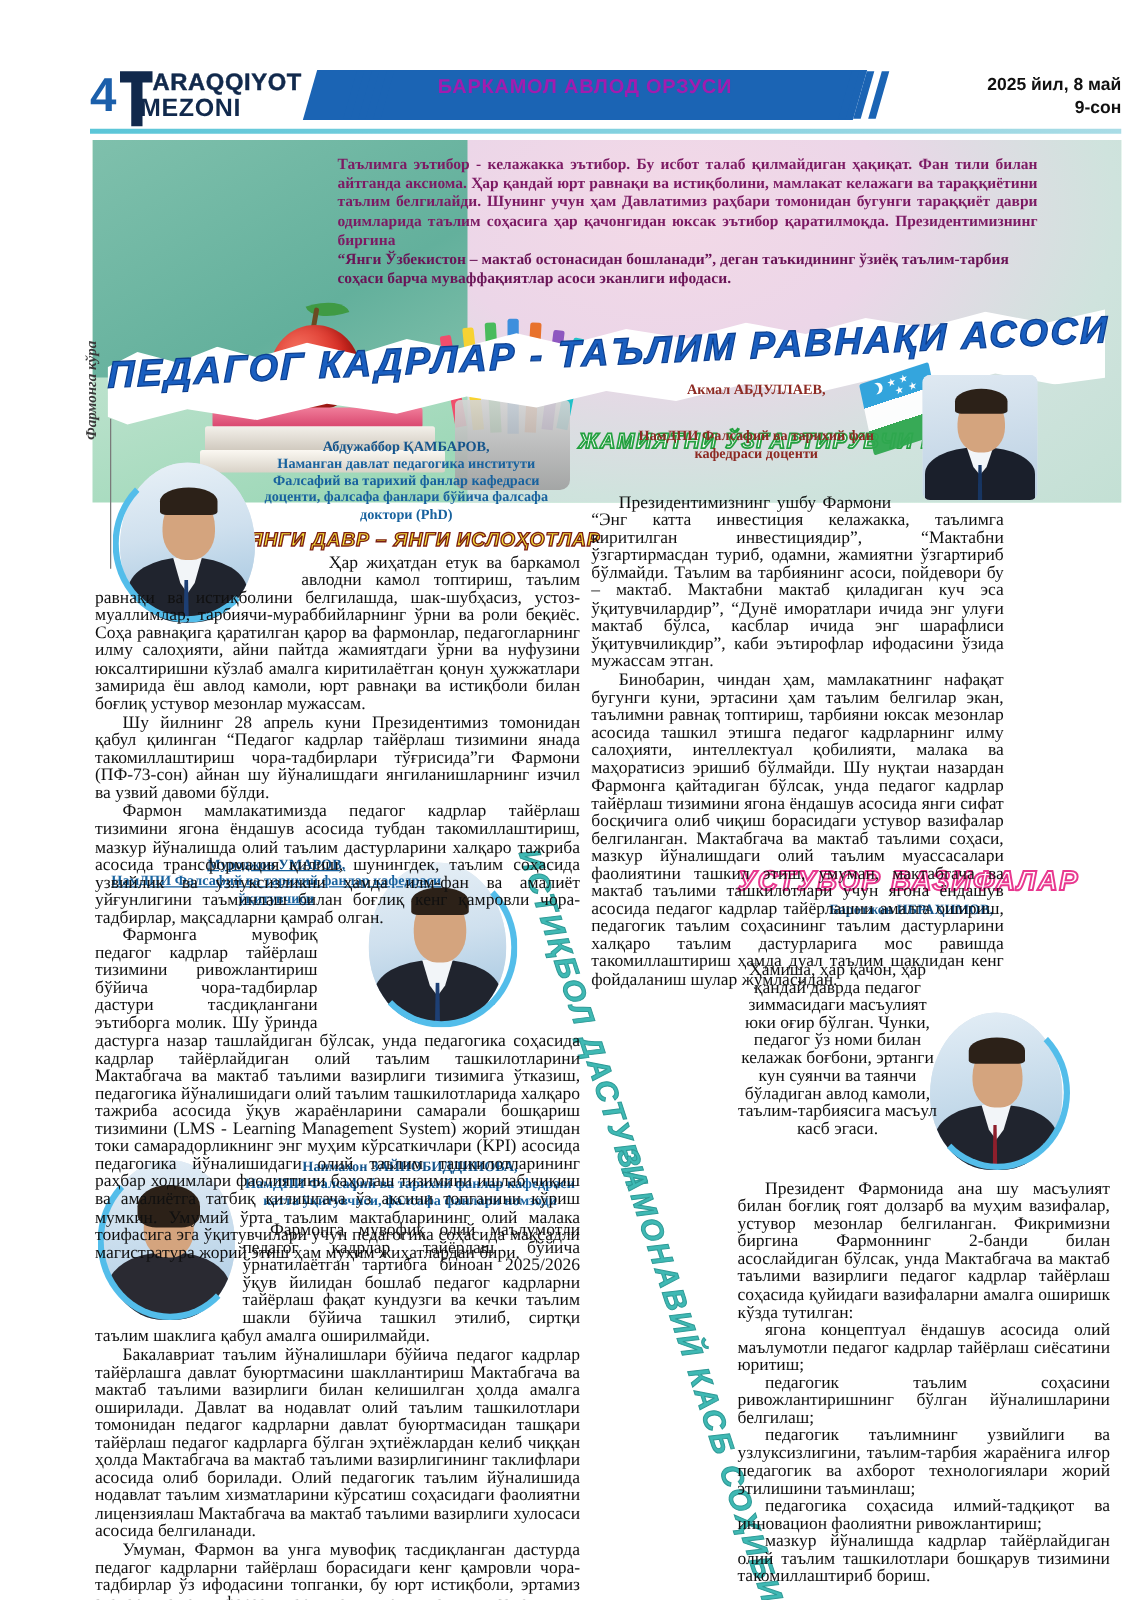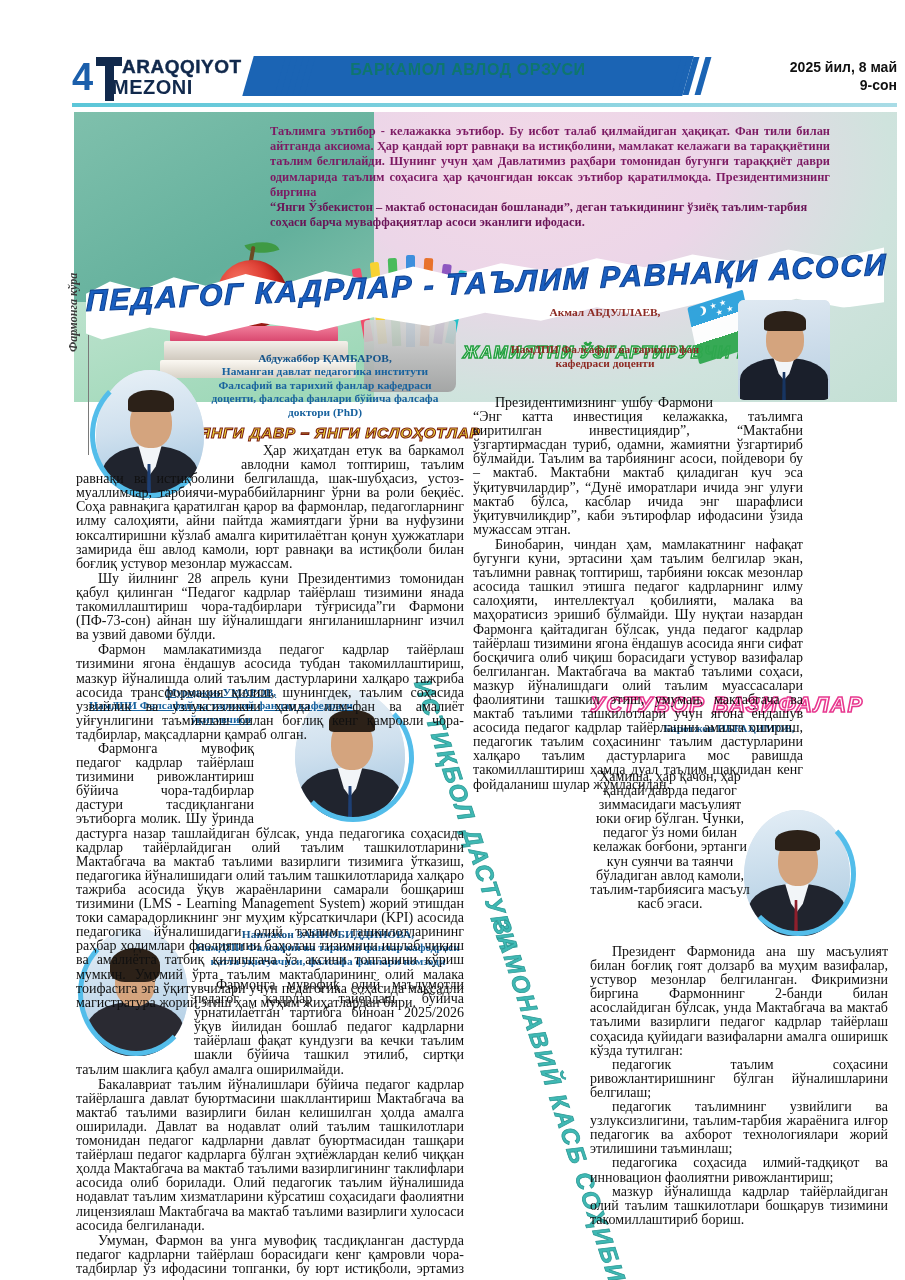--- a/index.html
+++ b/index.html
@@ -93,21 +93,21 @@
     position: absolute;
     left: 248px; top: 56px;
     width: 440px; height: 28px;
     display: flex;
     align-items: center;
     justify-content: center;
     font-family: "Liberation Sans", sans-serif;
     font-weight: bold;
     font-size: 16px;
     letter-spacing: 0.6px;
-    color: #0f766e;
+    color: #a21caf;
   }
   .slash-group { position: absolute; height: 38px; }
   .slash {
     position: absolute;
     top: 0;
     width: 6px; height: 38px;
     background: #1b64b4;
     transform: skewX(-16deg);
   }
   .sg-left { left: 280px; top: 57px; }
@@ -610,20 +610,21 @@
     <p>Бинобарин, чиндан ҳам, мамлакатнинг нафақат бугунги куни, эртасини ҳам таълим белгилар экан, таълимни равнақ топтириш, тарбияни юксак мезонлар асосида ташкил этишга педагог кадрларнинг илму салоҳияти, интеллектуал қобилияти, малака ва маҳоратисиз эришиб бўлмайди. Шу нуқтаи назардан Фармонга қайтадиган бўлсак, унда педагог кадрлар тайёрлаш тизимини ягона ёндашув асосида янги сифат босқичига олиб чиқиш борасидаги устувор вазифалар белгиланган. Мактабгача ва мактаб таълими соҳаси, мазкур йўналишдаги олий таълим муассасалари фаолиятини ташкил этиш, умуман, мактабгача ва мактаб таълими ташкилотлари учун ягона ёндашув асосида педагог кадрлар тайёрлашни амалга ошириш, педагогик таълим соҳасининг таълим дастурларини халқаро таълим дастурларига мос равишда такомиллаштириш ҳамда дуал таълим шаклидан кенг фойдаланиш шулар жумласидан.</p>
   </div>
 
   <div class="col" style="left:590px; top:770px; width:160px; text-align:center;">
     <p class="noind">Ҳамиша, ҳар қачон, ҳар қандай даврда педагог зиммасидаги масъулият юки оғир бўлган. Чунки, педагог ўз номи билан келажак боғбони, эртанги кун суянчи ва таянчи бўладиган авлод камоли, таълим-тарбиясига масъул касб эгаси.</p>
   </div>
 
   <div class="col" style="left:590px; top:945px; width:298px;">
     <p>Президент Фармонида ана шу масъулият билан боғлиқ гоят долзарб ва муҳим вазифалар, устувор мезонлар белгиланган. Фикримизни биргина Фармоннинг 2-банди билан асослайдиган бўлсак, унда Мактабгача ва мактаб таълими вазирлиги педагог кадрлар тайёрлаш соҳасида қуйидаги вазифаларни амалга оширишк кўзда тутилган:</p>
     <ul class="bullet-list">
+      <li>ягона концептуал ёндашув асосида олий маълумотли педагог кадрлар тайёрлаш сиёсатини юритиш;</li>
       <li>педагогик таълим соҳасини ривожлантиришнинг бўлган йўналишларини белгилаш;</li>
       <li>педагогик таълимнинг узвийлиги ва узлуксизлигини, таълим-тарбия жараёнига илғор педагогик ва ахборот технологиялари жорий этилишини таъминлаш;</li>
       <li>педагогика соҳасида илмий-тадқиқот ва инновацион фаолиятни ривожлантириш;</li>
       <li>мазкур йўналишда кадрлар тайёрлайдиган олий таълим ташкилотлари бошқарув тизимини такомиллаштириб бориш.</li>
     </ul>
   </div>
 
 </div>
 
 </body></html>

